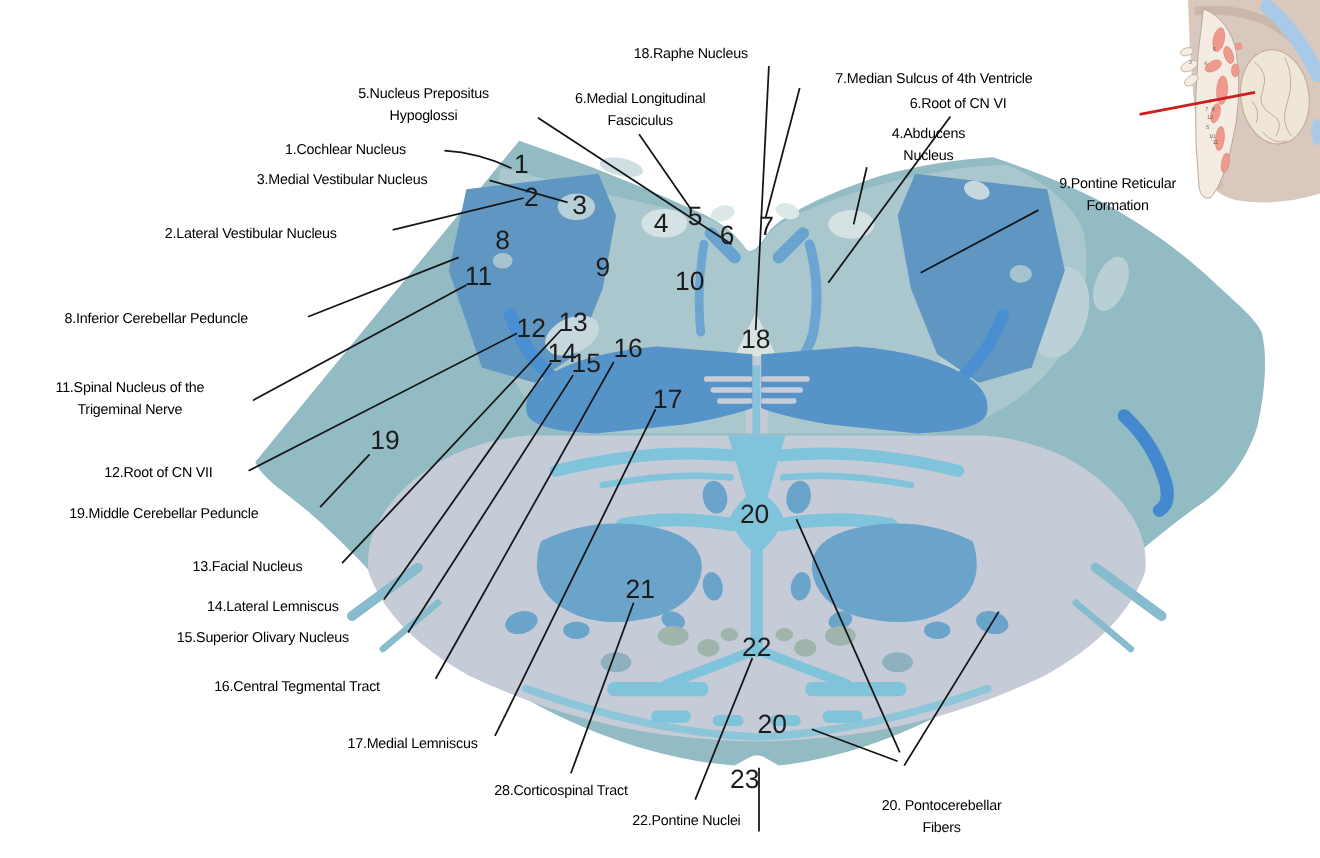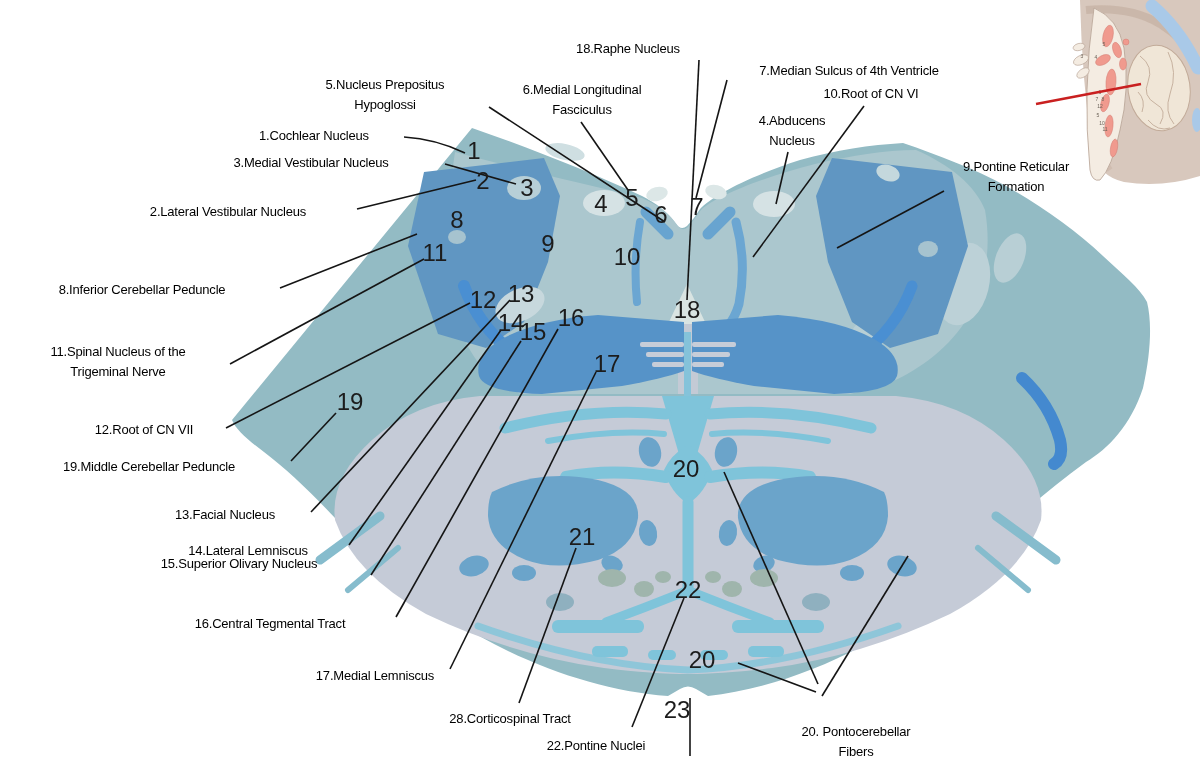--- a/index.html
+++ b/index.html
@@ -260,42 +260,42 @@
 <div class="lbl" style="left:228px;top:212px;">2.Lateral Vestibular Nucleus</div>
 <div class="lbl" style="left:142px;top:290px;">8.Inferior Cerebellar Peduncle</div>
 <div class="lbl" style="left:118px;top:362px;">
   <div>11.Spinal Nucleus of the</div>
   <div>Trigeminal Nerve</div>
 </div>
 <div class="lbl" style="left:144px;top:430px;">12.Root of CN VII</div>
 <div class="lbl" style="left:149px;top:467px;">19.Middle Cerebellar Peduncle</div>
 <div class="lbl" style="left:225px;top:515px;">13.Facial Nucleus</div>
 <div class="lbl" style="left:248px;top:551px;">14.Lateral Lemniscus</div>
-<div class="lbl" style="left:239px;top:564px;">15.Superior Olivary Nucleus</div>
+<div class="lbl" style="left:239px;top:580px;">15.Superior Olivary Nucleus</div>
 <div class="lbl" style="left:270px;top:624px;">16.Central Tegmental Tract</div>
 <div class="lbl" style="left:352px;top:676px;margin-left:23px;">17.Medial Lemniscus</div>
 <div class="lbl" style="left:385px;top:95px;">
   <div>5.Nucleus Prepositus</div>
   <div>Hypoglossi</div>
 </div>
 <div class="lbl" style="left:582px;top:100px;">
   <div>6.Medial Longitudinal</div>
   <div>Fasciculus</div>
 </div>
 <div class="lbl" style="left:628px;top:49px;">18.Raphe Nucleus</div>
 <div class="lbl" style="left:849px;top:71px;">7.Median Sulcus of 4th Ventricle</div>
-<div class="lbl" style="left:871px;top:94px;">10.Root of CN VI</div>
-<div class="lbl" style="left:792px;top:131px;">
+<div class="lbl" style="left:871px;top:94px;">6.Root of CN VI</div>
+<div class="lbl" style="left:844px;top:131px;">
   <div>4.Abducens</div>
   <div>Nucleus</div>
 </div>
 <div class="lbl" style="left:1016px;top:177px;">
   <div>9.Pontine Reticular</div>
   <div>Formation</div>
 </div>
 <div class="lbl" style="left:510px;top:719px;">28.Corticospinal Tract</div>
-<div class="lbl" style="left:596px;top:746px;">22.Pontine Nuclei</div>
+<div class="lbl" style="left:624px;top:746px;">22.Pontine Nuclei</div>
 <div class="lbl" style="left:856px;top:727px;margin-top:15px;">
   <div>20. Pontocerebellar</div>
   <div>Fibers</div>
 </div>
 
 </div>
 
 </body></html>

